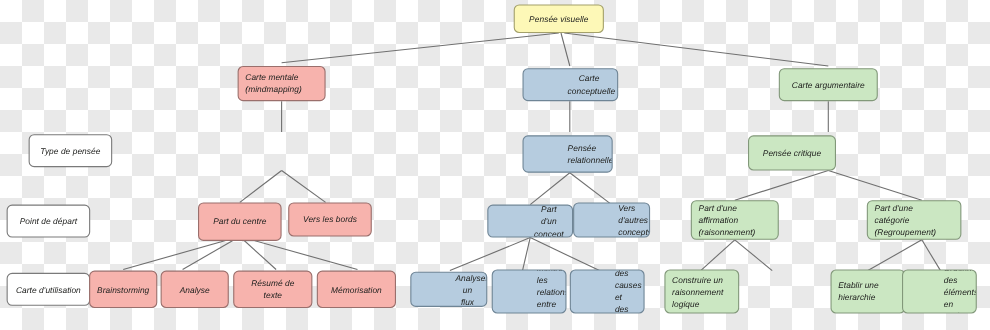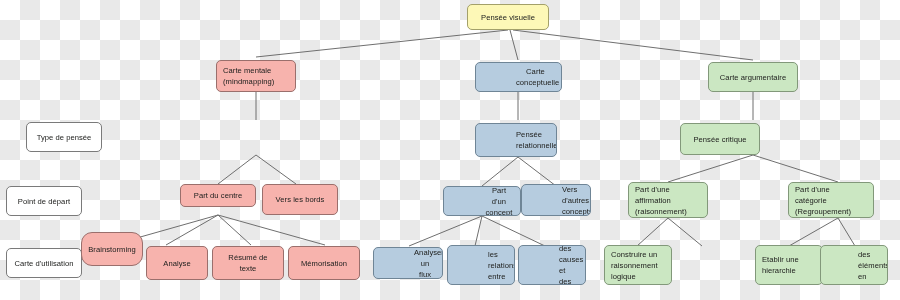--- a/index.html
+++ b/index.html
@@ -38,20 +38,21 @@
     border-radius: 5px;
     border: 1px solid #8a8a8a;
     display: flex;
     align-items: center;
     padding: 3px 6px;
     font-size: 7.6px;
     line-height: 1.45;
     color: #20211f;
     letter-spacing: 0.05px;
     overflow: hidden;
+    font-style: italic;
   }
   .node .lbl {
     display: block;
     width: 100%;
     white-space: pre-line;
   }
   .node.center .lbl { text-align: center; }
   .node.center { justify-content: center; }
 
   .n-root   { background: #fdf8b7; border-color: #a3a06a; }
@@ -128,21 +129,21 @@
   </div>
 
   <div class="node n-blue" style="left:475px; top:123px; width:82px; height:34px;">
     <span class="lbl">Pensée
 relationnelle</span>
   </div>
   <div class="node n-green center" style="left:680px; top:123px; width:80px; height:32px;">
     <span class="lbl">Pensée critique</span>
   </div>
 
-  <div class="node n-red center" style="left:180px; top:184px; width:76px; height:23px;align-items:center;">
+  <div class="node n-red center" style="left:180px; top:184px; width:76px; height:35px;align-items:center;">
     <span class="lbl">Part du centre</span>
   </div>
   <div class="node n-red center" style="left:262px; top:184px; width:76px; height:31px;">
     <span class="lbl">Vers les bords</span>
   </div>
   <div class="node n-blue center" style="left:443px; top:186px; width:78px; height:30px;">
     <span class="lbl">Part d'un concept</span>
   </div>
   <div class="node n-blue" style="left:521px; top:184px; width:70px; height:32px;">
     <span class="lbl">Vers d'autres
@@ -152,21 +153,21 @@
     <span class="lbl">Part d'une
 affirmation
 (raisonnement)</span>
   </div>
   <div class="node n-green" style="left:788px; top:182px; width:86px; height:36px;">
     <span class="lbl">Part d'une
 catégorie
 (Regroupement)</span>
   </div>
 
-  <div class="node n-red center" style="left:81px;  top:232px; width:62px; height:34px;border-radius:11px;">
+  <div class="node n-red center" style="left:81px;  top:246px; width:62px; height:34px;">
     <span class="lbl">Brainstorming</span>
   </div>
   <div class="node n-red center" style="left:146px; top:246px; width:62px; height:34px;">
     <span class="lbl">Analyse</span>
   </div>
   <div class="node n-red center" style="left:212px; top:246px; width:72px; height:34px;">
     <span class="lbl">Résumé de texte</span>
   </div>
   <div class="node n-red center" style="left:288px; top:246px; width:72px; height:34px;">
     <span class="lbl">Mémorisation</span>

